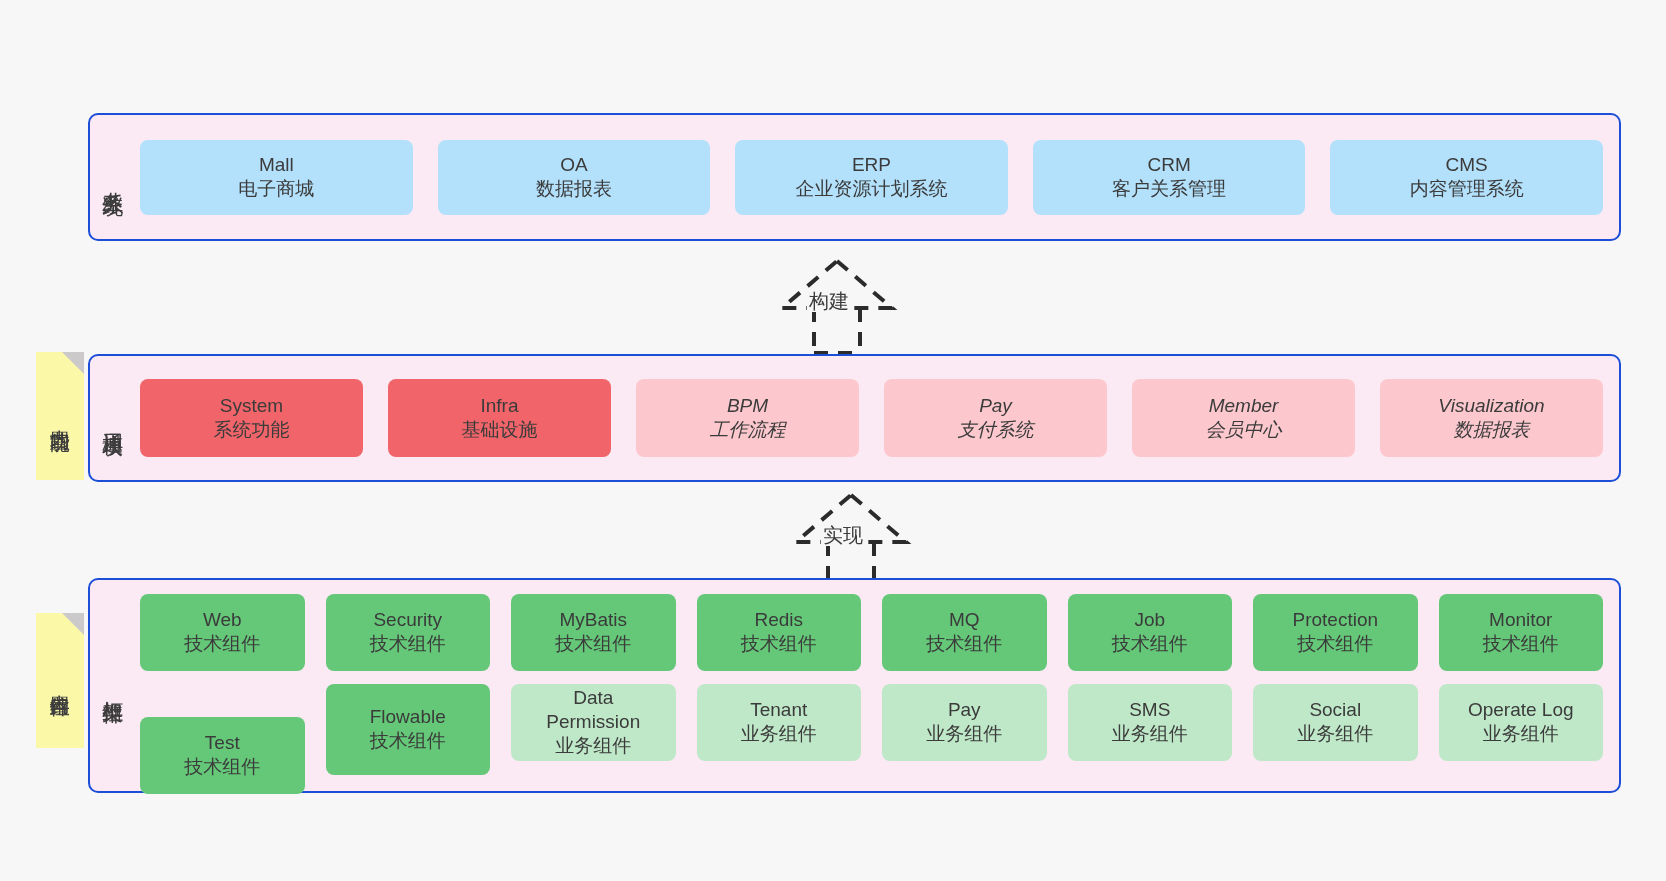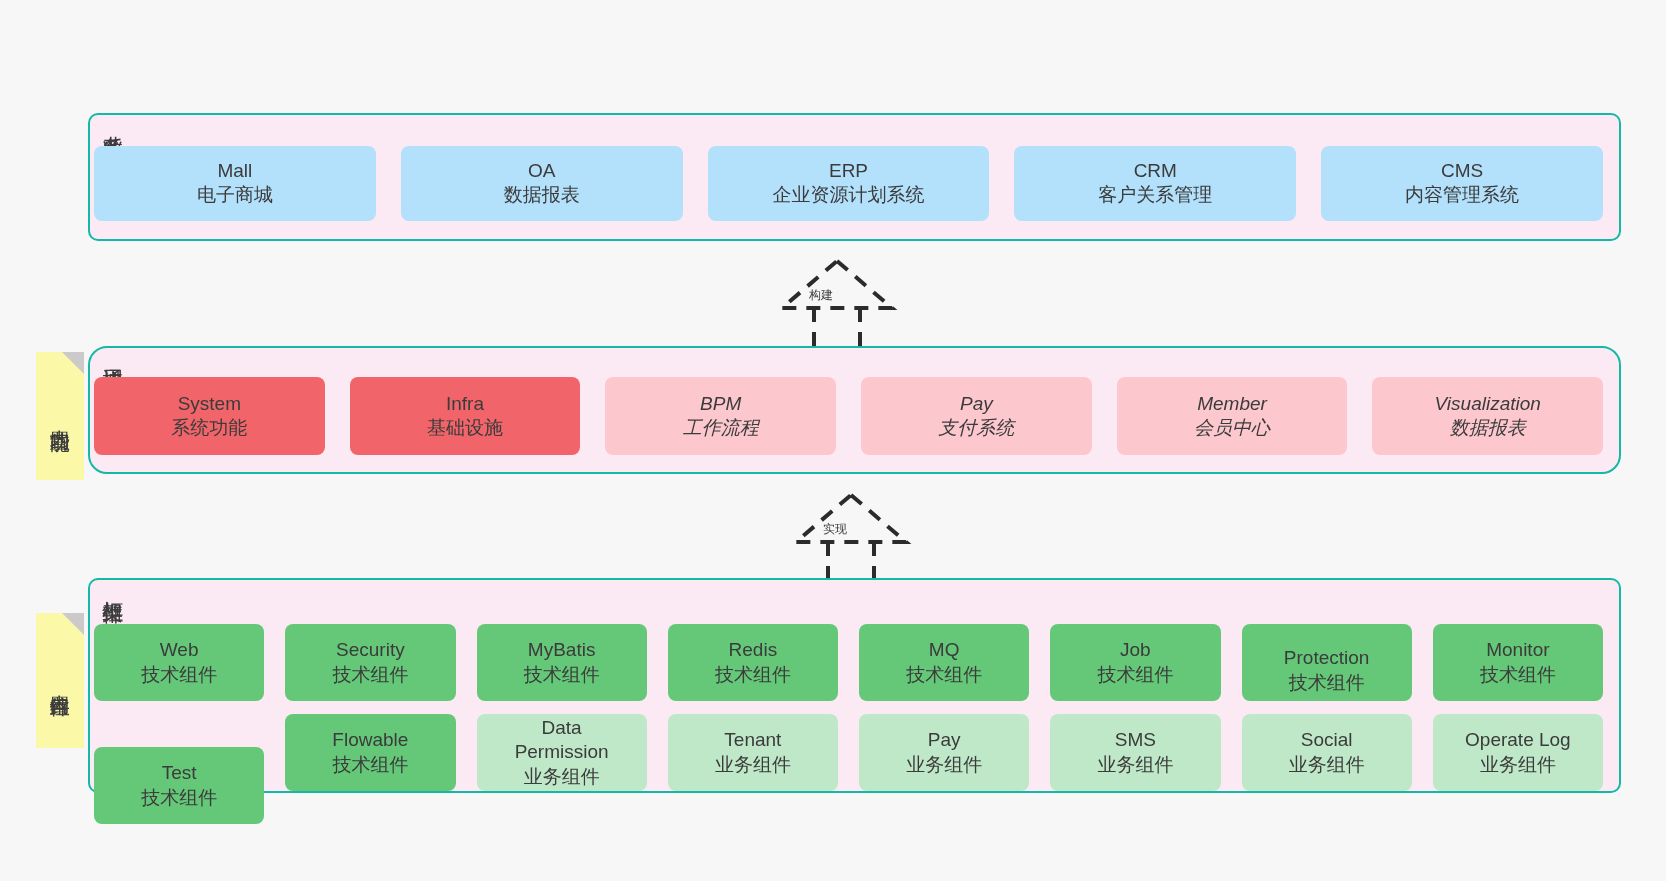--- a/index.html
+++ b/index.html
@@ -21,24 +21,24 @@
     left: 0; top: 0;
     width: 1666px;
     height: 881px;
   }
 
   
   .layer {
     position: absolute;
     box-sizing: border-box;
     background: #fbeaf4;
-    border: 2px solid #14b8a6;
+    border: 2px solid #1d4ed8;
     border-radius: 10px;
     display: flex;
-    flex-direction: column;
+    flex-direction: row;
     align-items: stretch;
   }
   .layer-title {
     flex: 0 0 auto;
     width: 46px;
     display: flex;
     align-items: center;
     justify-content: center;
     font-size: 21px;
     line-height: 1.12;
@@ -116,27 +116,26 @@
     border-left: 22px solid transparent;
   }
 
   
   .arrow {
     position: absolute;
   }
   .arrow svg { display: block; overflow: visible; }
   .arrow-label {
     position: absolute;
-    font-size: 12px;
+    font-size: 20px;
     color: #3c3c3c;
     background: #f7f7f7;
     padding: 0 2px;
     white-space: nowrap;
     line-height: 1.1;
-    font-family: Liberation Mono, monospace;
   }
 </style>
 </head>
 <body>
 
 <div id="stage">
 
   <div class="layer" id="layer-business" style="left:88px; top:113px; width:1533px; height:128px;">
     <div class="layer-title">业务系统</div>
     <div class="layer-body">
@@ -175,21 +174,21 @@
       <path d="M 108 52 L 108 100" fill="none" stroke="#2b2b2b" stroke-width="4" stroke-dasharray="14 10"></path>
       <path d="M 62 97 L 108 97" fill="none" stroke="#2b2b2b" stroke-width="4" stroke-dasharray="14 10"></path>
     </svg>
     <div class="arrow-label" style="left:55px; top:34px;">构建</div>
   </div>
 
   <div class="sticky" id="sticky-common" style="left:36px; top:352px; width:48px; height:128px;">
     <span>内置功能</span>
   </div>
 
-  <div class="layer" id="layer-common" style="left:88px; top:346px; width:1533px; height:128px;border-radius:19px;">
+  <div class="layer" id="layer-common" style="left:88px; top:354px; width:1533px; height:128px;">
     <div class="layer-title">通用模块</div>
     <div class="layer-body">
       <div class="row">
         <div class="card c-red" style="height:78px;">
           <span class="t1">System</span>
           <span class="t2">系统功能</span>
         </div>
         <div class="card c-red" style="height:78px;">
           <span class="t1">Infra</span>
           <span class="t2">基础设施</span>
@@ -250,36 +249,36 @@
           <span class="t2">技术组件</span>
         </div>
         <div class="card c-green" style="height:77px;">
           <span class="t1">MQ</span>
           <span class="t2">技术组件</span>
         </div>
         <div class="card c-green" style="height:77px;">
           <span class="t1">Job</span>
           <span class="t2">技术组件</span>
         </div>
-        <div class="card c-green" style="height:77px;justify-content:flex-end;">
+        <div class="card c-green" style="height:77px;">
           <span class="t1">Protection</span>
           <span class="t2">技术组件</span>
         </div>
         <div class="card c-green" style="height:77px;">
           <span class="t1">Monitor</span>
           <span class="t2">技术组件</span>
         </div>
       </div>
 
       <div class="row" style="gap:21px;">
         <div class="card c-green" style="height:77px;margin-top:33px;">
           <span class="t1">Test</span>
           <span class="t2">技术组件</span>
         </div>
-        <div class="card c-green" style="height:77px;">
+        <div class="card c-green" style="height:91px;">
           <span class="t1">Flowable</span>
           <span class="t2">技术组件</span>
         </div>
         <div class="card c-green-light" style="height:77px;">
           <span class="t1" style="max-width:104px;">Data Permission</span>
           <span class="t2">业务组件</span>
         </div>
         <div class="card c-green-light" style="height:77px;">
           <span class="t1">Tenant</span>
           <span class="t2">业务组件</span>

